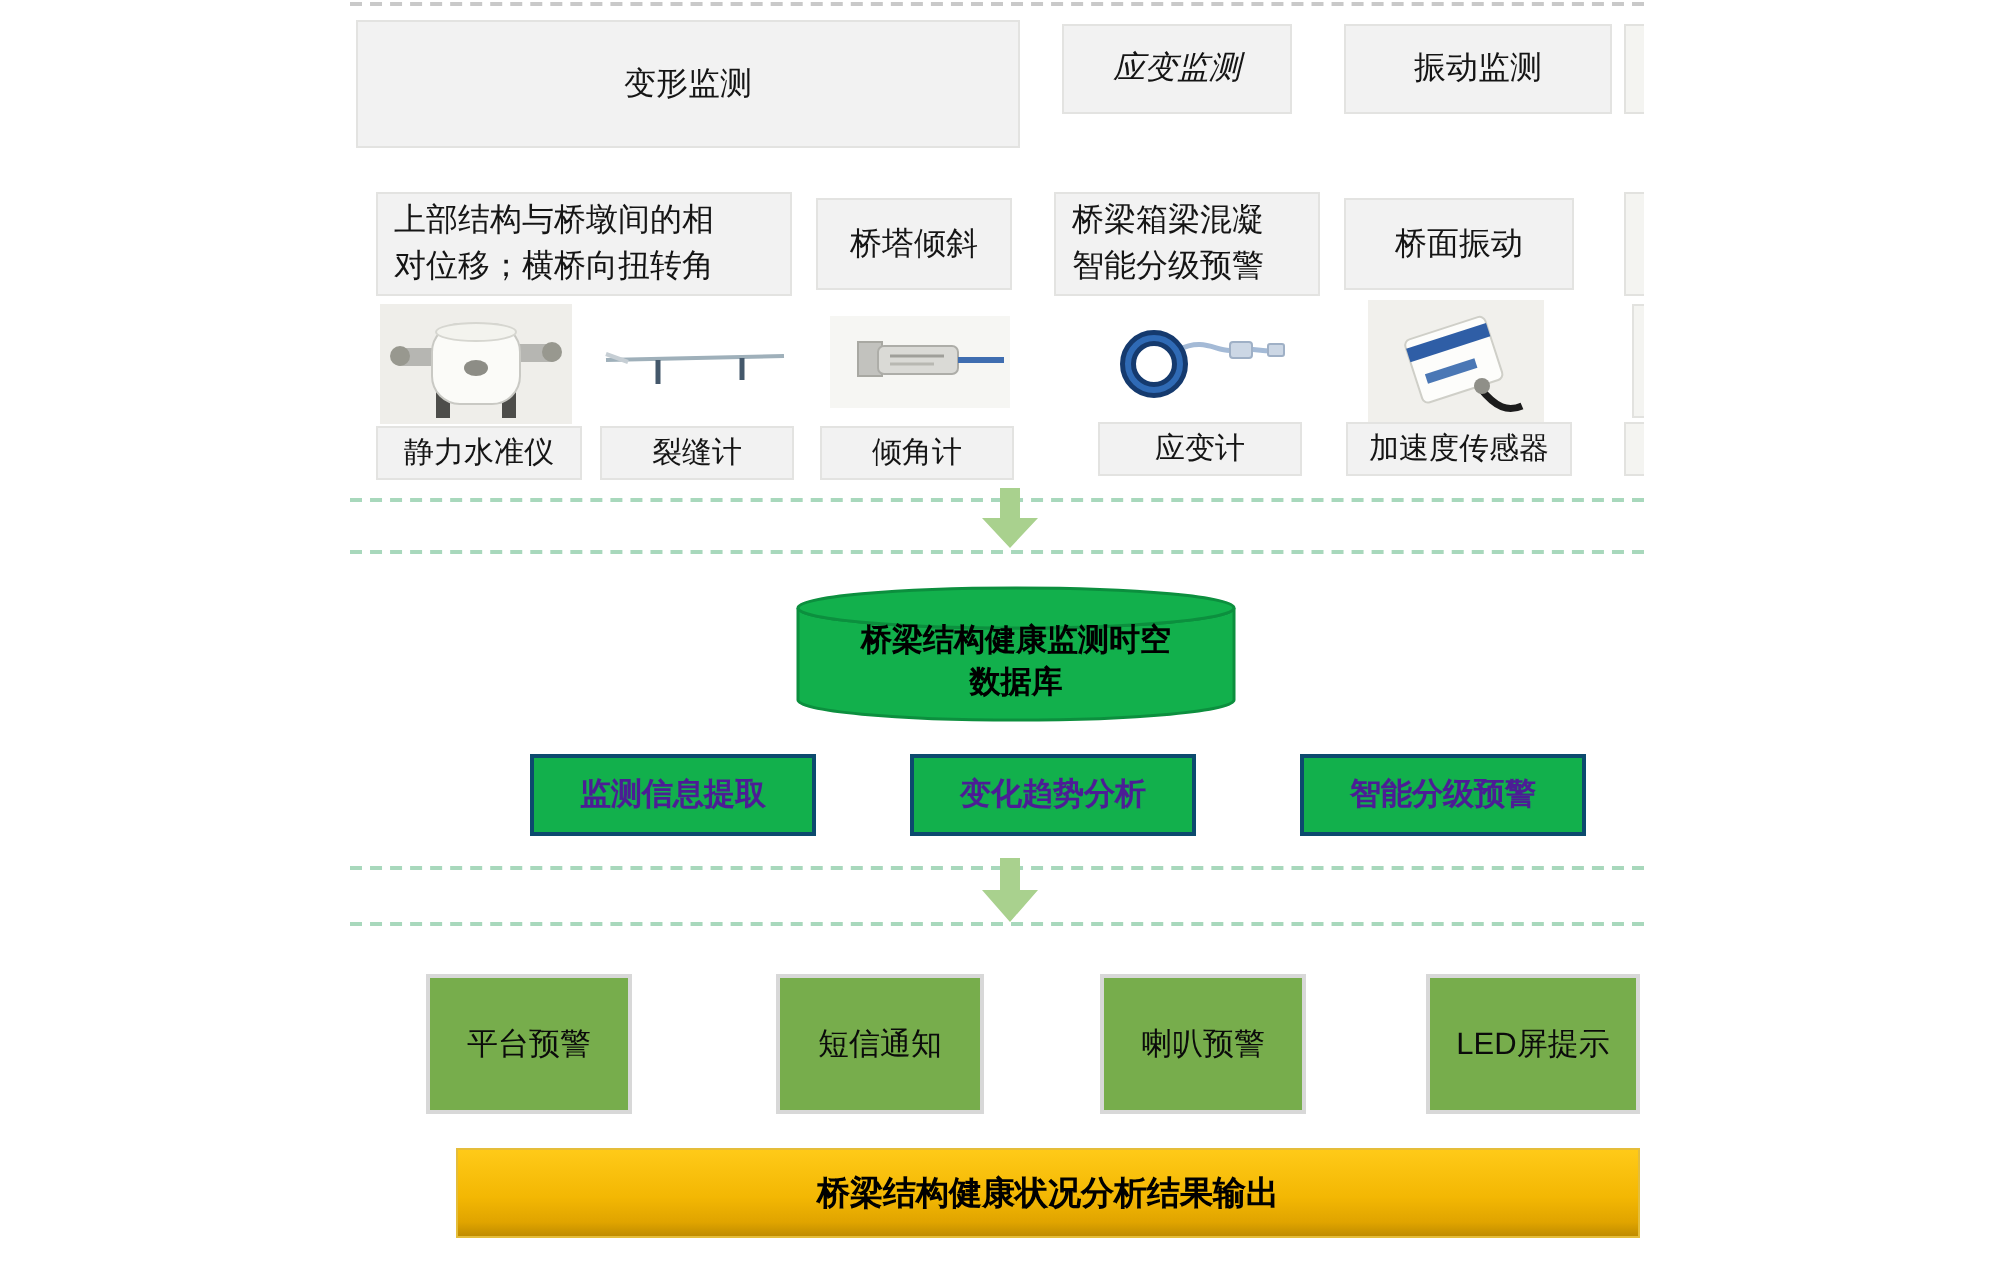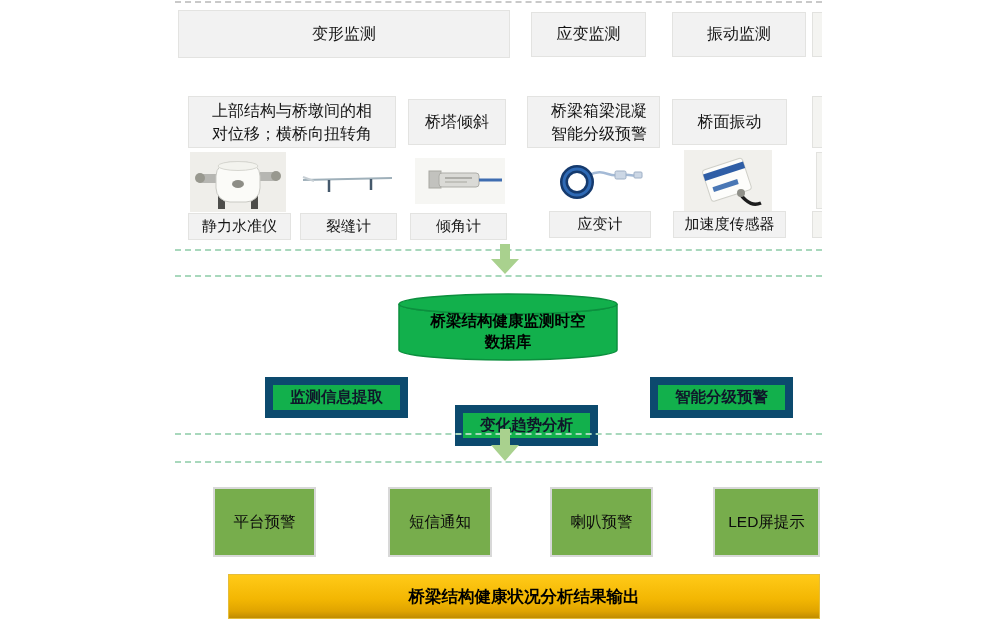--- a/index.html
+++ b/index.html
@@ -7,34 +7,34 @@
     position:relative;width:1000px;height:640px;background:#ffffff;overflow:hidden;
     font-family:"Liberation Sans","DejaVu Sans",sans-serif;color:#111;
   }
   .abs{position:absolute;box-sizing:border-box;}
   .gray-box{
     background:var(--box-bg);border:1px solid var(--box-border);
     display:flex;align-items:center;justify-content:center;text-align:center;
     font-size:16px;color:#151515;
   }
   .gray-box.small{font-size:15px;}
-  .gray-box.left{justify-content:flex-start;text-align:left;padding-left:23px;white-space:pre-line;line-height:1.45;}
+  .gray-box.left{justify-content:flex-start;text-align:left;padding-left:8px;white-space:pre-line;line-height:1.45;}
   .img-box{display:flex;align-items:center;justify-content:center;overflow:hidden;}
   .dash-green{border-top:2px dashed var(--dash-green);height:0;}
   .dash-gray{border-top:2px dashed #c9c9c9;height:0;}
   .cyl-wrap{display:flex;align-items:flex-end;justify-content:center;}
   .cyl-label{
     position:absolute;left:0;top:10px;width:100%;height:calc(100% - 10px);
     display:flex;align-items:center;justify-content:center;text-align:center;
     font-weight:bold;font-size:15.5px;line-height:1.35;white-space:pre-line;color:#000;
   }
   .analysis-box{
-    background:var(--bright-green);border:8px solid #0c4a6e;
+    background:var(--bright-green);border:2px solid #0c4a6e;
     display:flex;align-items:center;justify-content:center;
-    font-weight:bold;font-size:15.5px;color:#0f172a;
+    font-weight:bold;font-size:15.5px;color:#4c1d95;
   }
   .alert-box{
     background:var(--olive-green);border:2px solid #d8d8d8;
     display:flex;align-items:center;justify-content:center;
     font-size:15.5px;color:#0b0b0b;
   }
   .output-bar{
     background:linear-gradient(180deg,var(--gold-top) 0%,#f3b703 55%,#e0a400 84%,var(--gold-bottom) 100%);
     border:1px solid #e5bd3a;
     display:flex;align-items:center;justify-content:center;
@@ -43,24 +43,24 @@
   .sliver{background:#f4f4f1;border:1px solid #e2e2df;border-right:none;}
   svg{display:block;}
 </style>
 </head>
 <body>
 
 <div class="canvas">
 
   <div class="abs dash-gray" style="left:175px;top:1px;width:647px;"></div>
 
-  <div class="abs gray-box" style="left:178px;top:10px;width:332px;height:48px;">
+  <div class="abs gray-box" style="left:178px;top:10px;width:332px;height:64px;">
       <span>变形监测</span>
     </div>
-  <div class="abs gray-box" style="left:531px;top:12px;width:115px;height:45px;">
+  <div class="abs gray-box" style="left:531px;top:12px;width:115px;height:45px;font-style:italic;">
       <span>应变监测</span>
     </div>
   <div class="abs gray-box" style="left:672px;top:12px;width:134px;height:45px;">
       <span>振动监测</span>
     </div>
   <div class="abs sliver" style="left:812px;top:12px;width:10px;height:45px;"></div>
 
   <div class="abs gray-box left" style="left:188px;top:96px;width:208px;height:52px;font-size:16px;">上部结构与桥墩间的相
 对位移；横桥向扭转角</div>
   <div class="abs gray-box" style="left:408px;top:99px;width:98px;height:46px;">桥塔倾斜</div>
@@ -142,21 +142,21 @@
   <div class="abs cyl-wrap" style="left:397px;top:292px;width:222px;height:70px;">
     <svg width="222" height="70" viewBox="0 0 222 70">
       <path d="M2 12 A109 10 0 0 0 220 12 L220 58 A109 10 0 0 1 2 58 Z" fill="var(--bright-green)" stroke="#0c8f3e" stroke-width="1.5"></path>
       <ellipse cx="111" cy="12" rx="109" ry="10" fill="var(--bright-green)" stroke="#0c8f3e" stroke-width="1.5"></ellipse>
     </svg>
     <div class="cyl-label">桥梁结构健康监测时空
 数据库</div>
   </div>
 
   <div class="abs analysis-box" style="left:265px;top:377px;width:143px;height:41px;">监测信息提取</div>
-  <div class="abs analysis-box" style="left:455px;top:377px;width:143px;height:41px;margin-top:28px;">变化趋势分析</div>
+  <div class="abs analysis-box" style="left:455px;top:377px;width:143px;height:41px;">变化趋势分析</div>
   <div class="abs analysis-box" style="left:650px;top:377px;width:143px;height:41px;">智能分级预警</div>
 
   <div class="abs dash-green" style="left:175px;top:433px;width:647px;"></div>
   <div class="abs" style="left:491px;top:429px;">
     <svg width="28" height="32" viewBox="0 0 28 32">
       <path d="M9 0 h10 v16 h9 L14 32 0 16 h9 z" fill="var(--arrow-green)"></path>
     </svg>
   </div>
   <div class="abs dash-green" style="left:175px;top:461px;width:647px;"></div>
 

